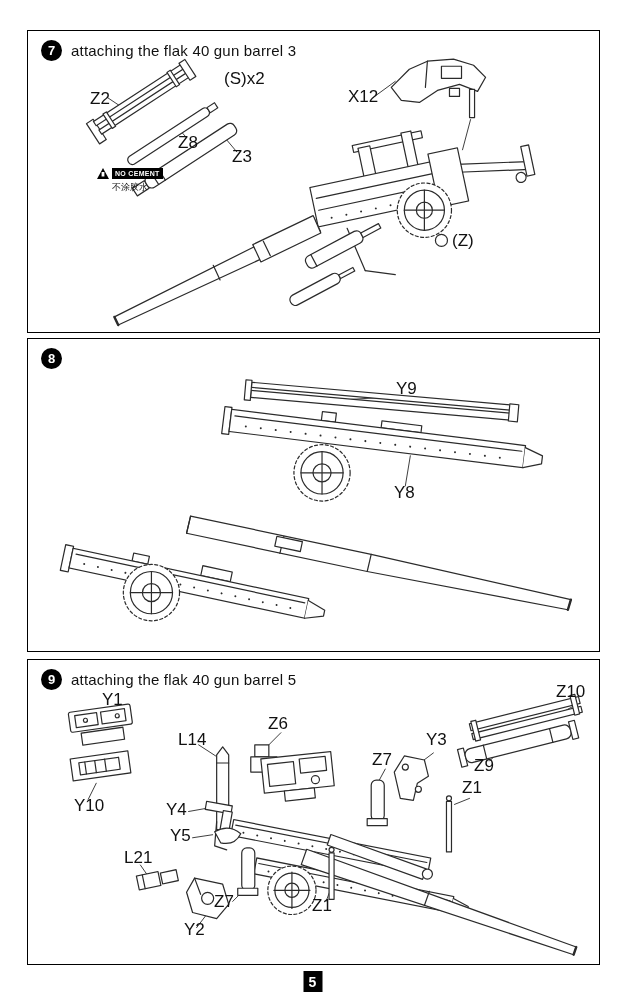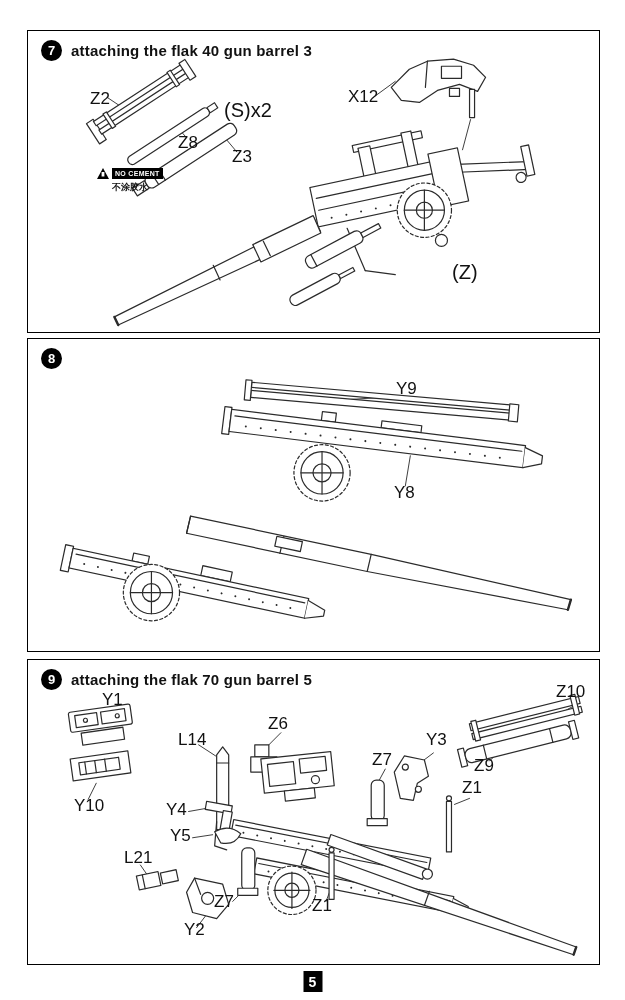--- a/index.html
+++ b/index.html
@@ -5,28 +5,28 @@
   * { margin:0; padding:0; box-sizing:border-box; }
   html,body { width:625px; height:1000px; background:#ffffff; }
   body { position:relative; font-family:"Liberation Sans","DejaVu Sans",sans-serif; color:#111; }
   .panel { position:absolute; left:27px; width:573px; border:1.7px solid #000; background:#fff; }
   #panel7 { top:30px;  height:303px; }
   #panel8 { top:338px; height:314px; }
   #panel9 { top:659px; height:306px; }
   .panel-header { position:absolute; top:9px; left:13px; display:flex; align-items:center; gap:9px; z-index:4; }
   .step-circle { width:21px; height:21px; border-radius:50%; background:#000; color:#fff;
                  font-size:13px; font-weight:bold; display:flex; align-items:center; justify-content:center; }
-  .panel-title { font-size:15px; font-weight:bold; letter-spacing:.2px; }
+  .panel-title { font-size:15px; font-weight:normal; letter-spacing:.2px; }
   .art { position:absolute; inset:0; width:100%; height:100%; z-index:1; }
   .plabel { position:absolute; font-size:17px; line-height:15px; z-index:3; white-space:nowrap; }
-  .plabel.big { font-size:20px;margin-top:32px; }
+  .plabel.big { font-size:17px; }
   .nocement { position:absolute; z-index:3; }
   .nocement-row { display:flex; align-items:center; gap:2px; }
   .nocement-box { background:#000; color:#fff; font-size:7px; font-weight:bold; padding:2px 3px; letter-spacing:.3px; }
-  .nocement-cn { font-size:9px; margin-top:1px; margin-left:16px;font-weight:bold; }
+  .nocement-cn { font-size:9px; margin-top:1px; margin-left:16px; }
   .page-num { position:absolute; top:971px; left:50%; transform:translateX(-50%);
               width:19px; height:21px; background:#000; color:#fff; font-size:14px; font-weight:bold;
               display:flex; align-items:center; justify-content:center; }
 </style>
 </head>
 <body>
 
 <div class="panel" id="panel7">
   <div class="panel-header">
     <span class="step-circle">7</span>
@@ -227,21 +227,21 @@
     </g>
   </svg>
 
   <div class="plabel" style="left:368px;top:42px">Y9</div>
   <div class="plabel" style="left:366px;top:146px">Y8</div>
 </div>
 
 <div class="panel" id="panel9">
   <div class="panel-header">
     <span class="step-circle">9</span>
-    <span class="panel-title">attaching the flak 70 gun barrel 5</span>
+    <span class="panel-title">attaching the flak 40 gun barrel 5</span>
   </div>
 
   <svg class="art" viewBox="0 0 569 301" preserveAspectRatio="none">
     <g fill="#ffffff" stroke="#2b2b2b" stroke-width="1.2" stroke-linejoin="round" stroke-linecap="round">
       <g stroke-width="0.9">
         <line x1="84" y1="46" x2="76" y2="56"></line>
         <line x1="60" y1="138" x2="68" y2="122"></line>
         <line x1="170" y1="84" x2="187" y2="95"></line>
         <line x1="160" y1="150" x2="177" y2="147"></line>
         <line x1="164" y1="176" x2="184" y2="173"></line>

